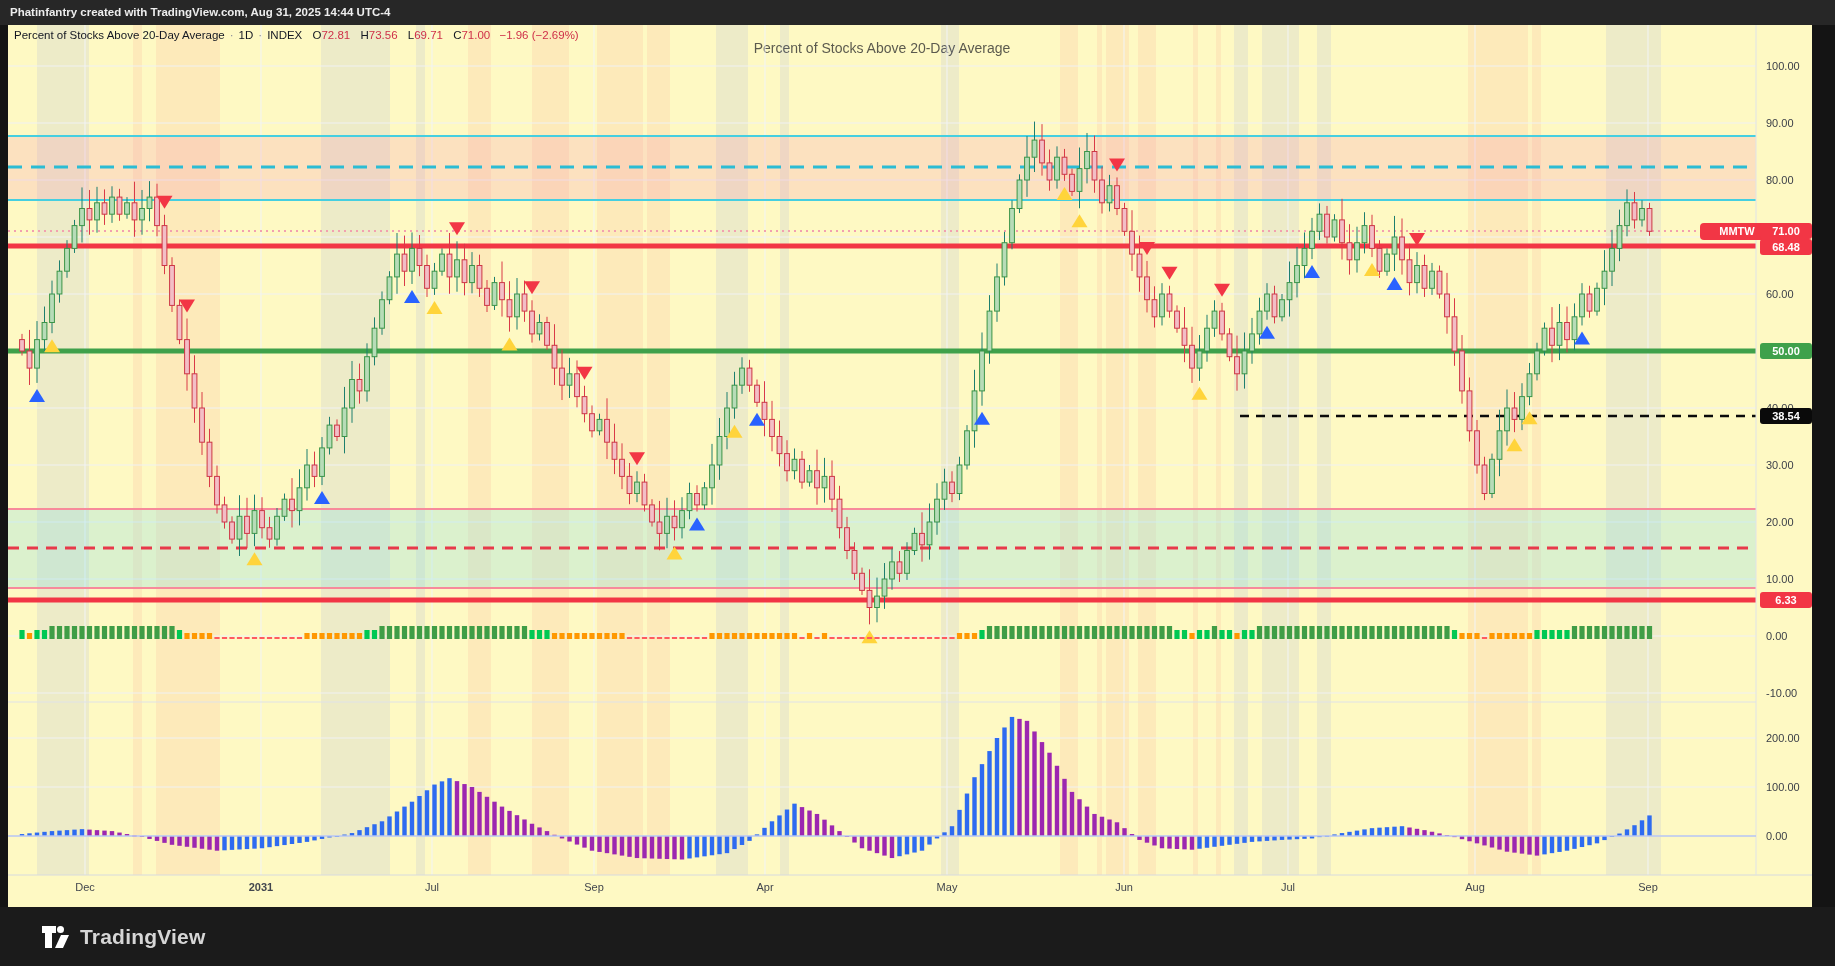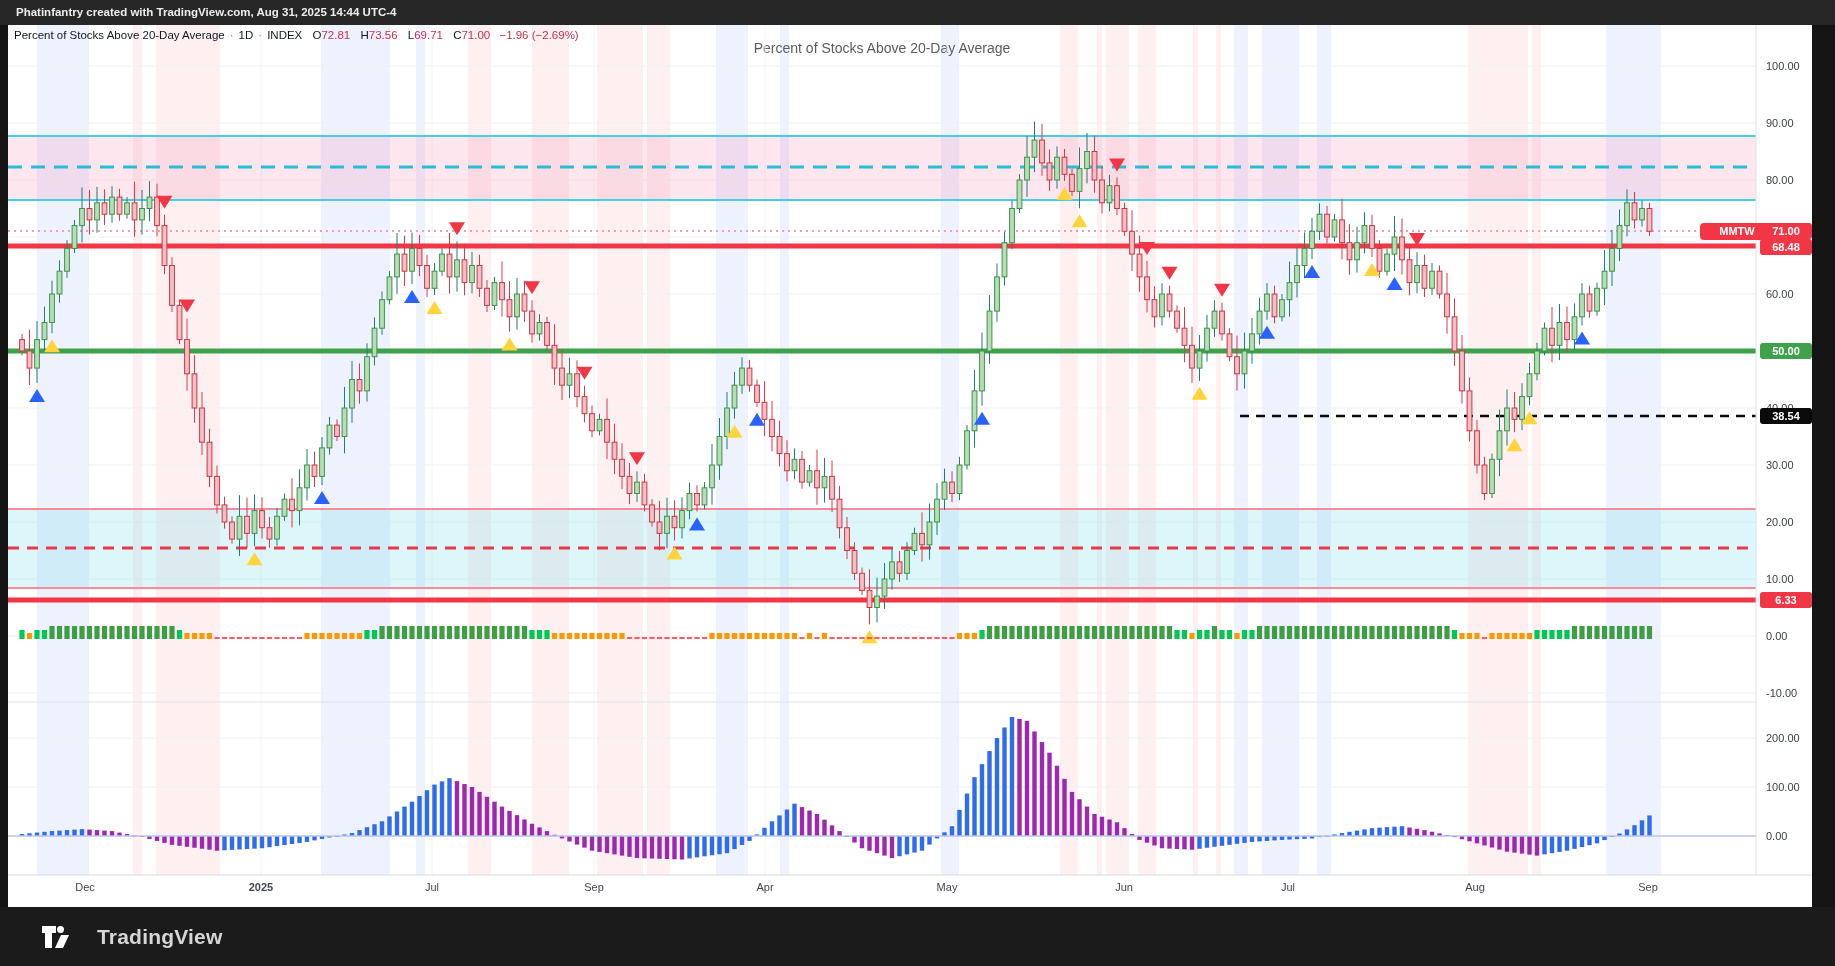--- a/index.html
+++ b/index.html
@@ -1,41 +1,41 @@
 <!DOCTYPE html>
 <html><head>
 <meta charset="utf-8">
 <style>
   html,body{margin:0;padding:0;background:#141414;}
   *{box-sizing:border-box;}
   body{font-family:"Liberation Sans", sans-serif;}
   .screen{position:relative;width:1835px;height:966px;background:#141414;overflow:hidden;}
   .topbar{position:absolute;left:0;top:0;width:1835px;height:25px;background:#272727;
-    color:#ededed;font-size:11.5px;font-weight:bold;line-height:25px;padding-left:16px;}
-  .chart{position:absolute;left:8px;top:25px;width:1804px;height:882px;background:#ffffff;}
+    color:#ededed;font-size:11.5px;font-weight:bold;line-height:25px;padding-left:10px;}
+  .chart{position:absolute;left:8px;top:25px;width:1804px;height:882px;background:#fef9c3;}
   .legend{position:absolute;left:6px;top:4px;font-size:11.5px;color:#131722;white-space:nowrap;z-index:30;}
   .legend .sep{color:#8a8e99;margin:0 5px;}
   .legend .val{color:#cf3049;}
   .legend .chg{color:#cf3049;margin-left:6px;}
   .legend .lbl{color:#131722;margin-left:7px;}
   .watermark{position:absolute;left:0;top:6px;width:1748px;text-align:center;z-index:5;color:rgba(45,45,45,0.78);pointer-events:none;}
   .watermark .wm1{font-size:15px;line-height:22px;}
   .watermark .wm2{font-size:14px;line-height:34px;}
   #plot{position:absolute;left:0;top:0;z-index:10;}
   .yaxlbl{position:absolute;left:1758px;height:14px;font-size:11px;color:#3a3e47;line-height:14px;z-index:20;}
   .badge{position:absolute;left:1752px;width:52px;height:16px;border-radius:3px;color:#fff;
     font-size:11px;font-weight:bold;text-align:center;line-height:16px;z-index:25;}
   .mmtw-pill{position:absolute;left:1692px;width:74px;height:17px;border-radius:4px;background:#f23645;
     color:#fff;font-size:11px;font-weight:bold;text-align:center;line-height:17px;z-index:25;}
   .tmlbl{position:absolute;top:856px;width:44px;margin-left:-22px;text-align:center;
     font-size:11px;color:#42464e;z-index:20;}
   .tmlbl.bold{font-weight:bold;}
   .bottombar{position:absolute;left:0;top:907px;width:1835px;height:59px;background:#1b1b1b;
     display:flex;align-items:center;padding-left:40px;}
-  .tvtext{color:#d6d6d6;font-size:21px;font-weight:bold;margin-left:23px;letter-spacing:0.2px;}
+  .tvtext{color:#d6d6d6;font-size:21px;font-weight:bold;margin-left:6px;letter-spacing:0.2px;}
 </style>
 </head>
 <body>
 
 <div class="screen">
 
   <div class="topbar">
     <span>Phatinfantry created with TradingView.com, Aug 31, 2025 14:44 UTC-4</span>
   </div>
 
@@ -1062,21 +1062,21 @@
         <div class="yaxlbl" style="top: 755px;">100.00</div>
         <div class="yaxlbl" style="top: 804px;">0.00</div>
         <div class="badge" style="top: 198px; background: rgb(242, 54, 69);">71.00</div>
         <div class="badge" style="top: 214px; background: rgb(242, 54, 69);">68.48</div>
         <div class="badge" style="top: 318px; background: rgb(63, 161, 75);">50.00</div>
         <div class="badge" style="top: 383px; background: rgb(10, 10, 10);">38.54</div>
         <div class="badge" style="top: 567px; background: rgb(242, 54, 69);">6.33</div>
       </div>
     <div id="timeLabels">
         <div class="tmlbl" style="left: 77px;">Dec</div>
-        <div class="tmlbl bold" style="left: 253px;">2025</div>
+        <div class="tmlbl bold" style="left: 253px;">2031</div>
         <div class="tmlbl" style="left: 424px;">Jul</div>
         <div class="tmlbl" style="left: 586px;">Sep</div>
         <div class="tmlbl" style="left: 757px;">Apr</div>
         <div class="tmlbl" style="left: 939px;">May</div>
         <div class="tmlbl" style="left: 1116px;">Jun</div>
         <div class="tmlbl" style="left: 1280px;">Jul</div>
         <div class="tmlbl" style="left: 1467px;">Aug</div>
         <div class="tmlbl" style="left: 1640px;">Sep</div>
       </div>
   </div>

